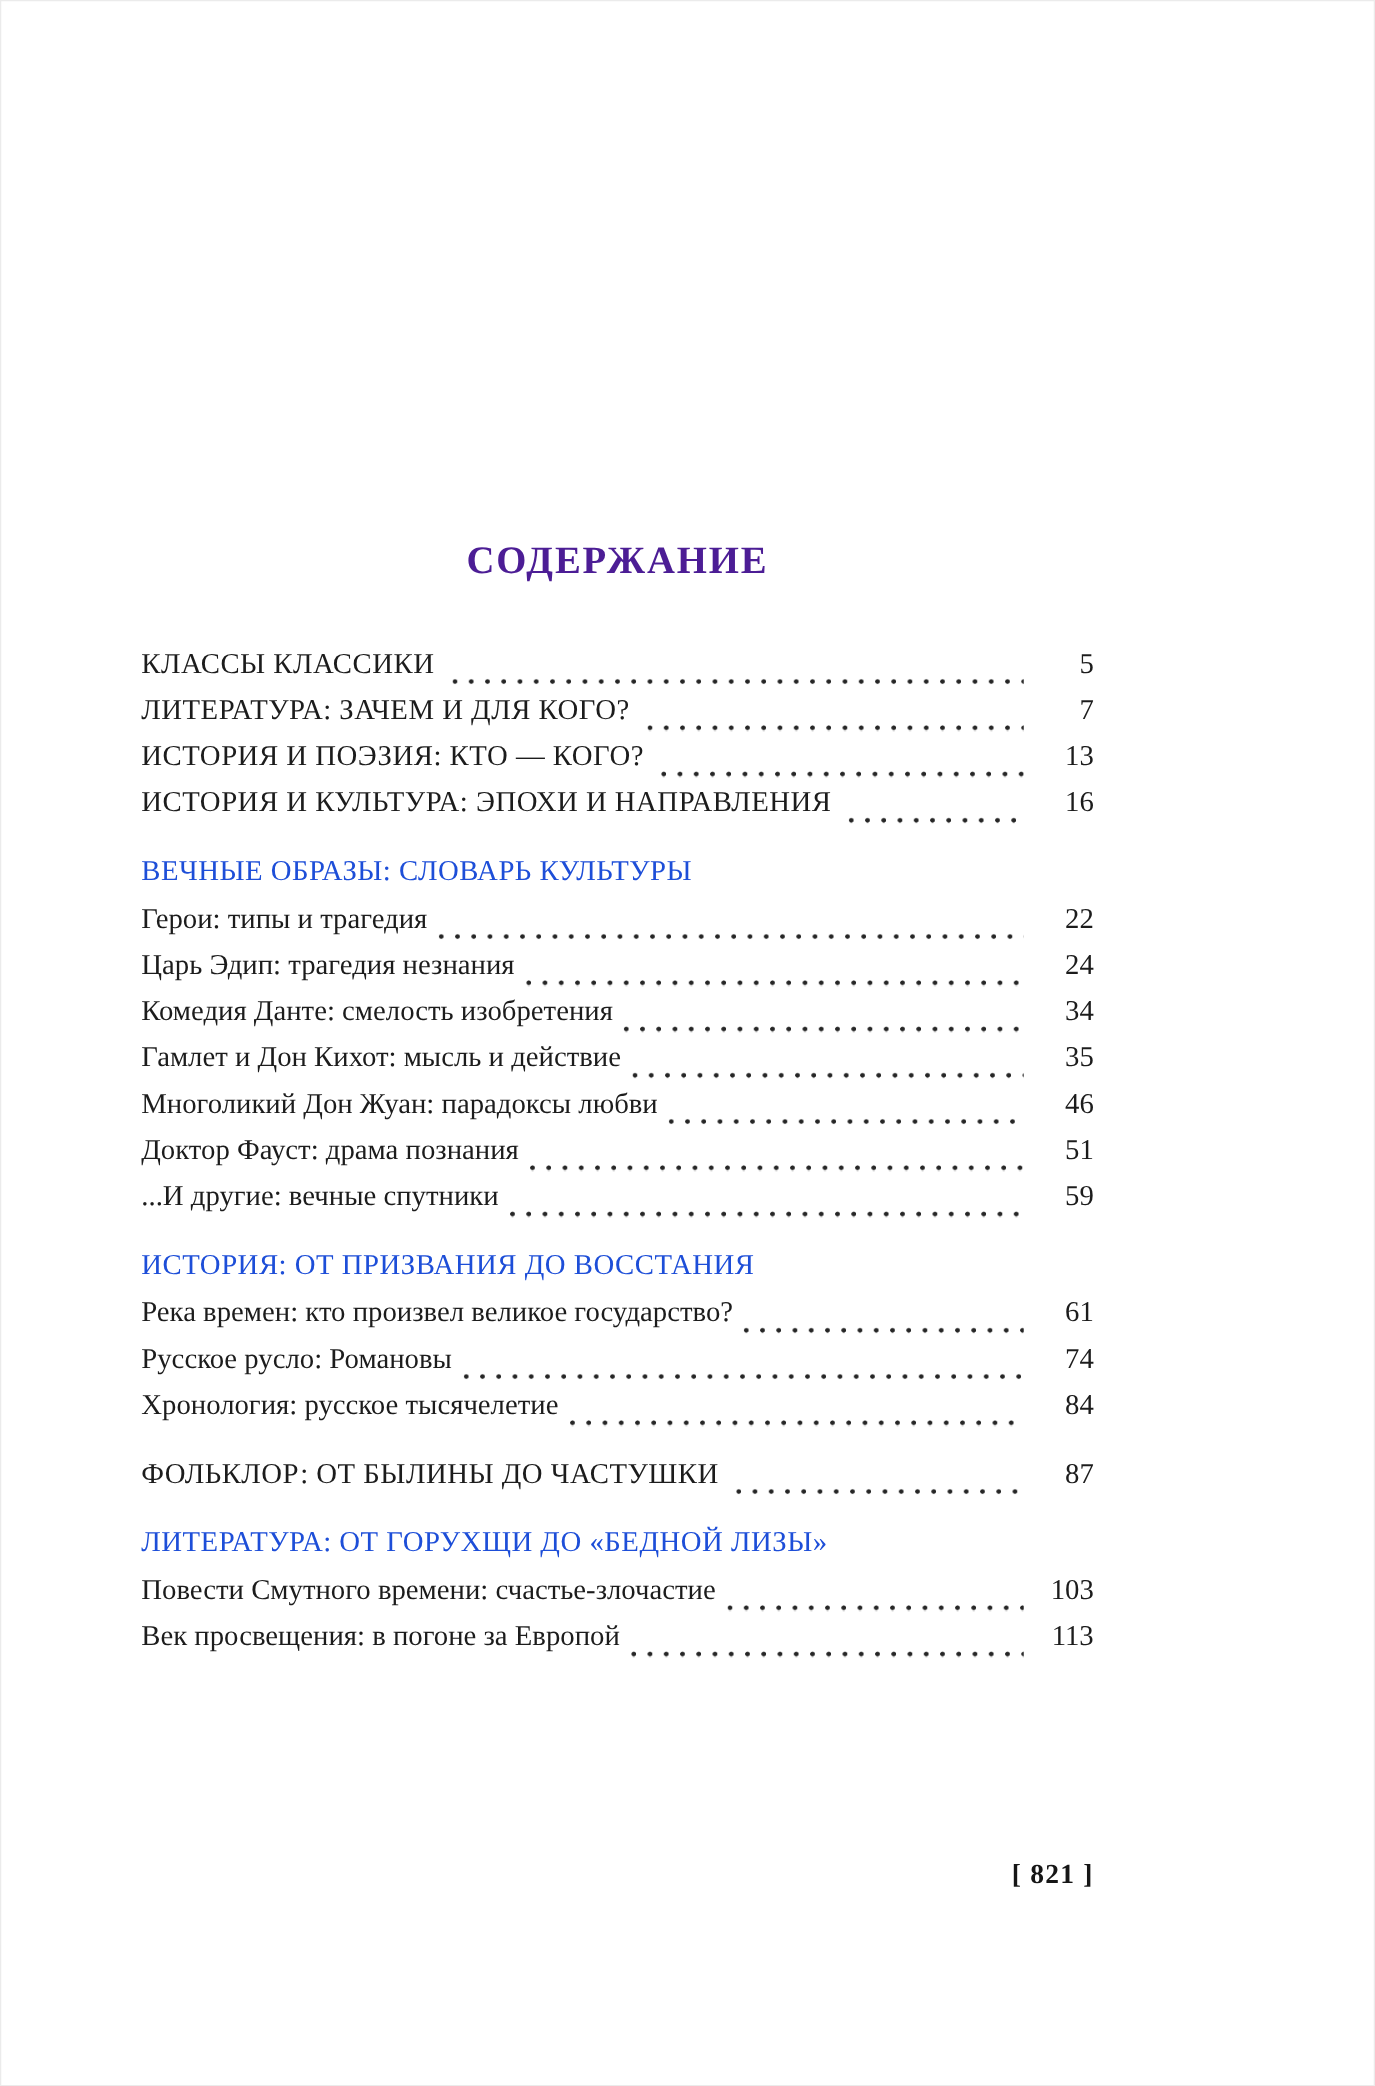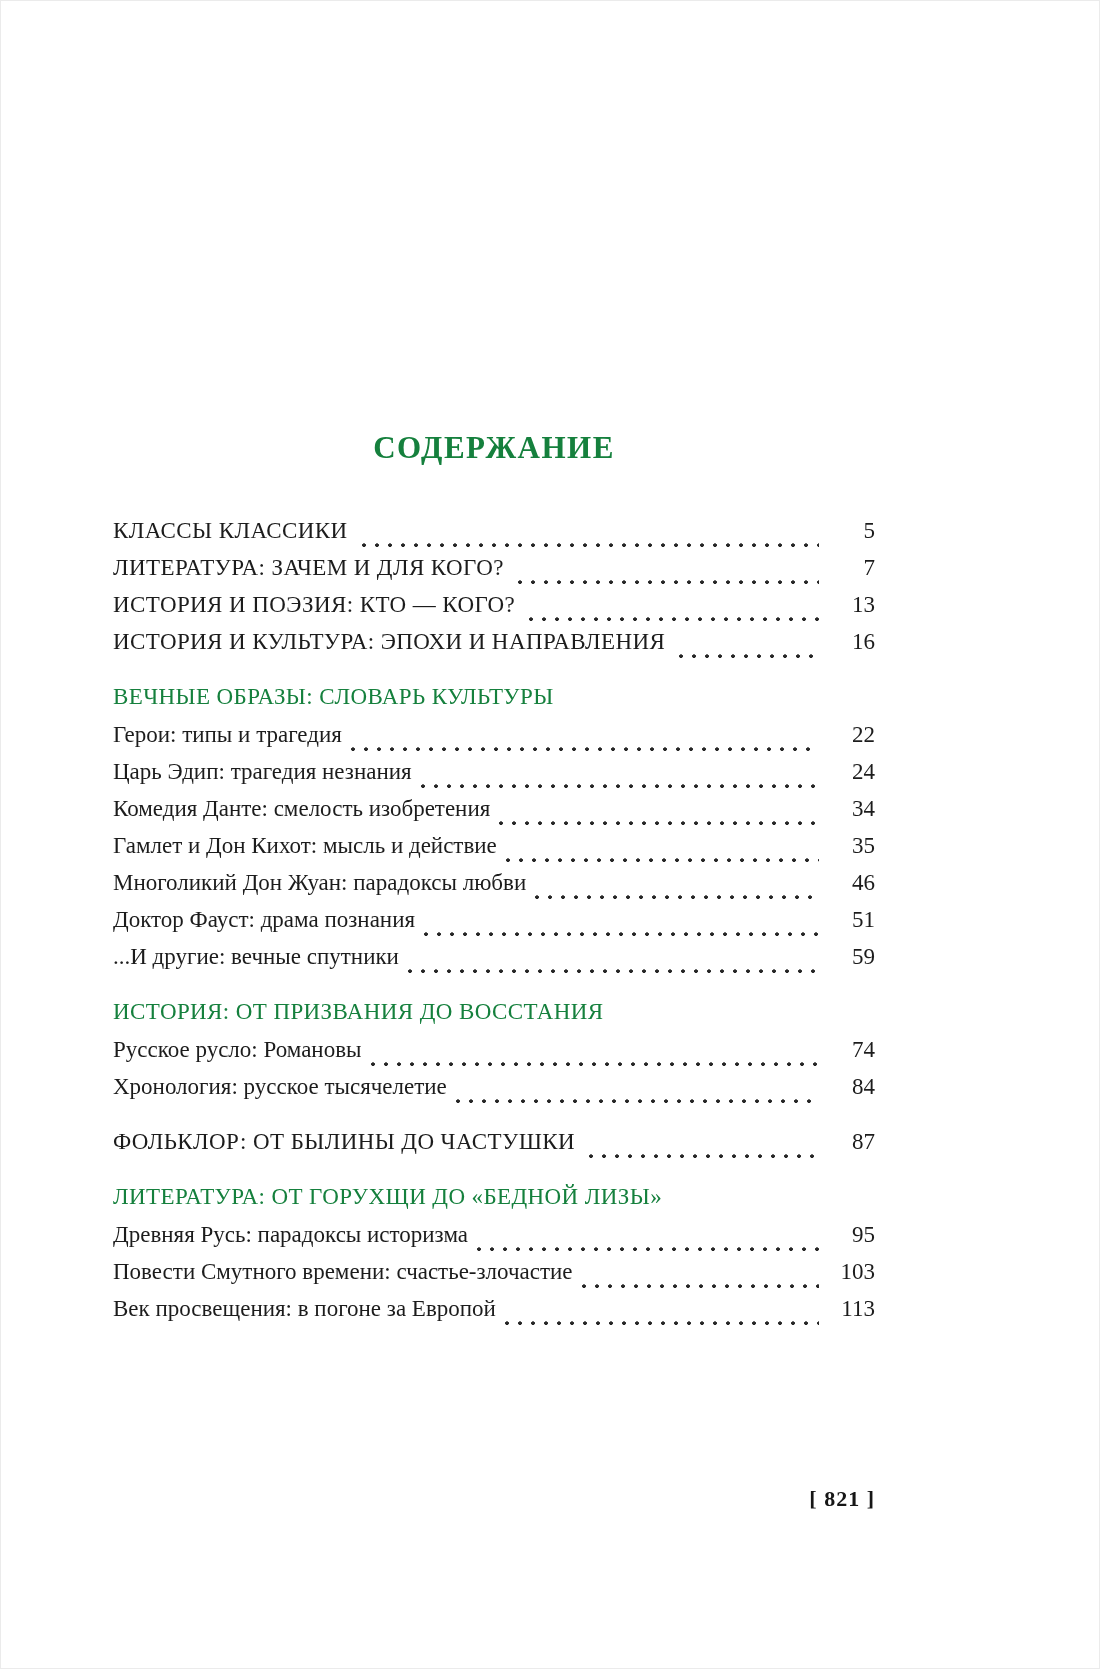--- a/index.html
+++ b/index.html
@@ -23,33 +23,33 @@
     left: 113px;
     top: 0;
     width: 762px;
   }
   .title {
     margin: 430px 0 46px 0;
     text-align: center;
     font-size: 31px;
     font-weight: bold;
     letter-spacing: 1.5px;
-    color: #15803d;
+    color: #4c1d95;
   }
   .toc-group { margin-top: 18px; }
   .toc-group:first-child { margin-top: 0; }
 
   .toc-header {
     height: 38px;
     display: flex;
     align-items: center;
     font-size: 23px;
     letter-spacing: 0.4px;
     white-space: nowrap;
-    color: #15803d;
+    color: #1d4ed8;
   }
   .toc-row {
     height: 37px;
     display: flex;
     align-items: flex-end;
     font-size: 23px;
     line-height: 37px;
     white-space: nowrap;
   }
   .toc-row.level-chapter .label { letter-spacing: 0.4px; }
@@ -146,45 +146,45 @@
           </div>
           <div class="toc-row level-section">
             <span class="label">...И другие: вечные спутники</span>
             <span class="dots"></span>
             <span class="num">59</span>
           </div>
         </div>
         <div class="toc-group">
           <div class="toc-header">ИСТОРИЯ: ОТ ПРИЗВАНИЯ ДО ВОССТАНИЯ</div>
           <div class="toc-row level-section">
+            <span class="label">Река времен: кто произвел великое государство?</span>
+            <span class="dots"></span>
+            <span class="num">61</span>
+          </div>
+          <div class="toc-row level-section">
             <span class="label">Русское русло: Романовы</span>
             <span class="dots"></span>
             <span class="num">74</span>
           </div>
           <div class="toc-row level-section">
             <span class="label">Хронология: русское тысячелетие</span>
             <span class="dots"></span>
             <span class="num">84</span>
           </div>
         </div>
         <div class="toc-group">
           <div class="toc-row level-chapter">
             <span class="label">ФОЛЬКЛОР: ОТ БЫЛИНЫ ДО ЧАСТУШКИ</span>
             <span class="dots"></span>
             <span class="num">87</span>
           </div>
         </div>
         <div class="toc-group">
           <div class="toc-header">ЛИТЕРАТУРА: ОТ ГОРУХЩИ ДО «БЕДНОЙ ЛИЗЫ»</div>
           <div class="toc-row level-section">
-            <span class="label">Древняя Русь: парадоксы историзма</span>
-            <span class="dots"></span>
-            <span class="num">95</span>
-          </div>
-          <div class="toc-row level-section">
             <span class="label">Повести Смутного времени: счастье-злочастие</span>
             <span class="dots"></span>
             <span class="num">103</span>
           </div>
           <div class="toc-row level-section">
             <span class="label">Век просвещения: в погоне за Европой</span>
             <span class="dots"></span>
             <span class="num">113</span>
           </div>
         </div>

